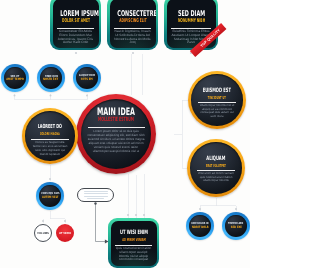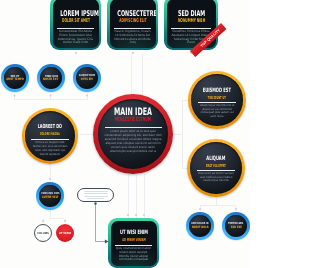--- a/index.html
+++ b/index.html
@@ -148,21 +148,21 @@
       <div class="csub" style="top:19.3px;font-size:5.3px;color:#f2b21b;">NONUMMY NIBH</div>
       <div class="cdiv" style="left:4.5px;right:4.5px;top:29.3px;"></div>
       <div class="cbody" style="left:4px;right:4px;top:31.2px;font-size:3.15px;line-height:3.9px;">Euisdfinis Tolnimma Eflitus Aestisem Ut Lorquet Ultams Sodarimag In Net Modsit Parvo</div>
     </div>
   </div>
 
   <div class="ribbon" style="left:188px;top:38.0px;width:36px;height:8.2px;transform:rotate(-42deg);">
     <div class="band" style="font-size:3.5px;padding-left:6px;letter-spacing:.15px;">TOP QUALITY</div>
   </div>
 
-  <div class="ring" style="left:93px;top:94px;width:80px;height:80px;
+  <div class="ring" style="left:76px;top:94px;width:80px;height:80px;
               background:
                 radial-gradient(circle at 50% 25%, #ec3a40 0%, #d8242c 40%, #b3161e 72%, #7a0d13 100%);
               box-shadow:0 1px 2.5px rgba(0,0,0,.3);">
     <div class="core" style="left:5px;top:5px;width:70px;height:70px;
                 background:radial-gradient(circle at 34% 20%, #343c48 0%, #262d38 34%, #131820 70%, #070a0e 100%);
                 box-shadow:inset 0 1px 2px rgba(0,0,0,.65);">
       <div class="ctitle" style="top:7.0px;font-size:10.4px;">MAIN IDEA</div>
       <div class="csub" style="top:18.0px;font-size:5.7px;color:#cc1f28;">MOLLESTIE ESTRUM</div>
       <div class="cdiv" style="left:6.5px;right:6.5px;top:27.5px;"></div>
       <div class="cbody" style="left:6px;right:6px;top:29.5px;font-size:3.05px;line-height:4.1px;">Lorem ipsum dolor sit et duis quis consectetuer adipiscing elit, sed diam nibh euismod tincidunt ut laoreet dolore magna aliquam erat volutpat wisi enim ad minim veniam quis nostrud exerci tation ullamcorper suscipit lobortis nisl ut</div>

